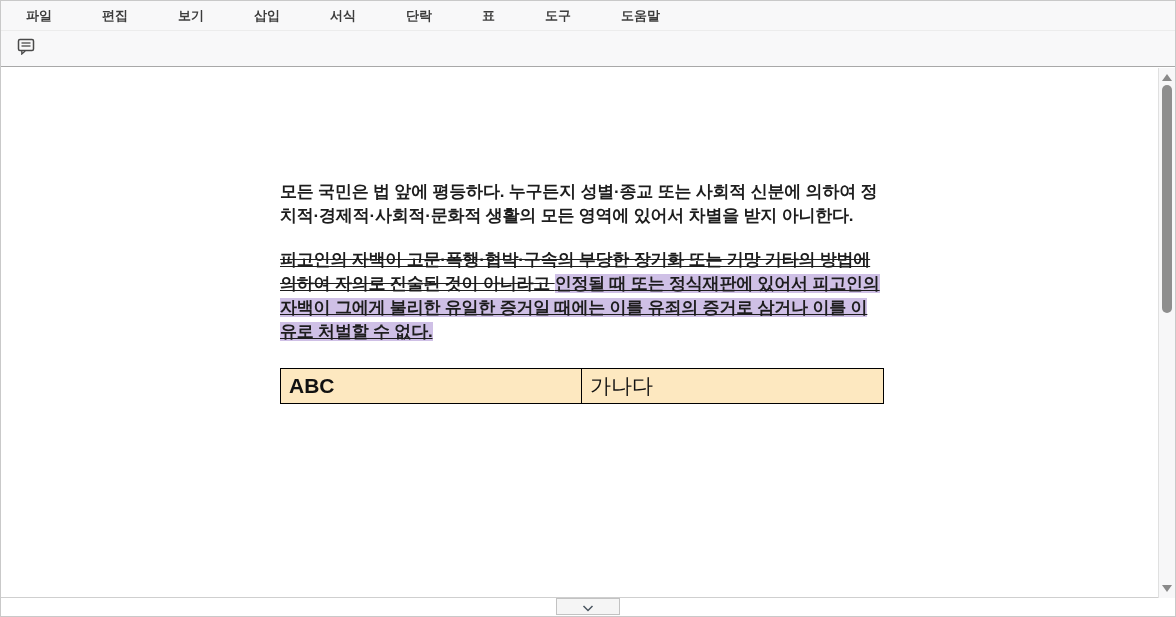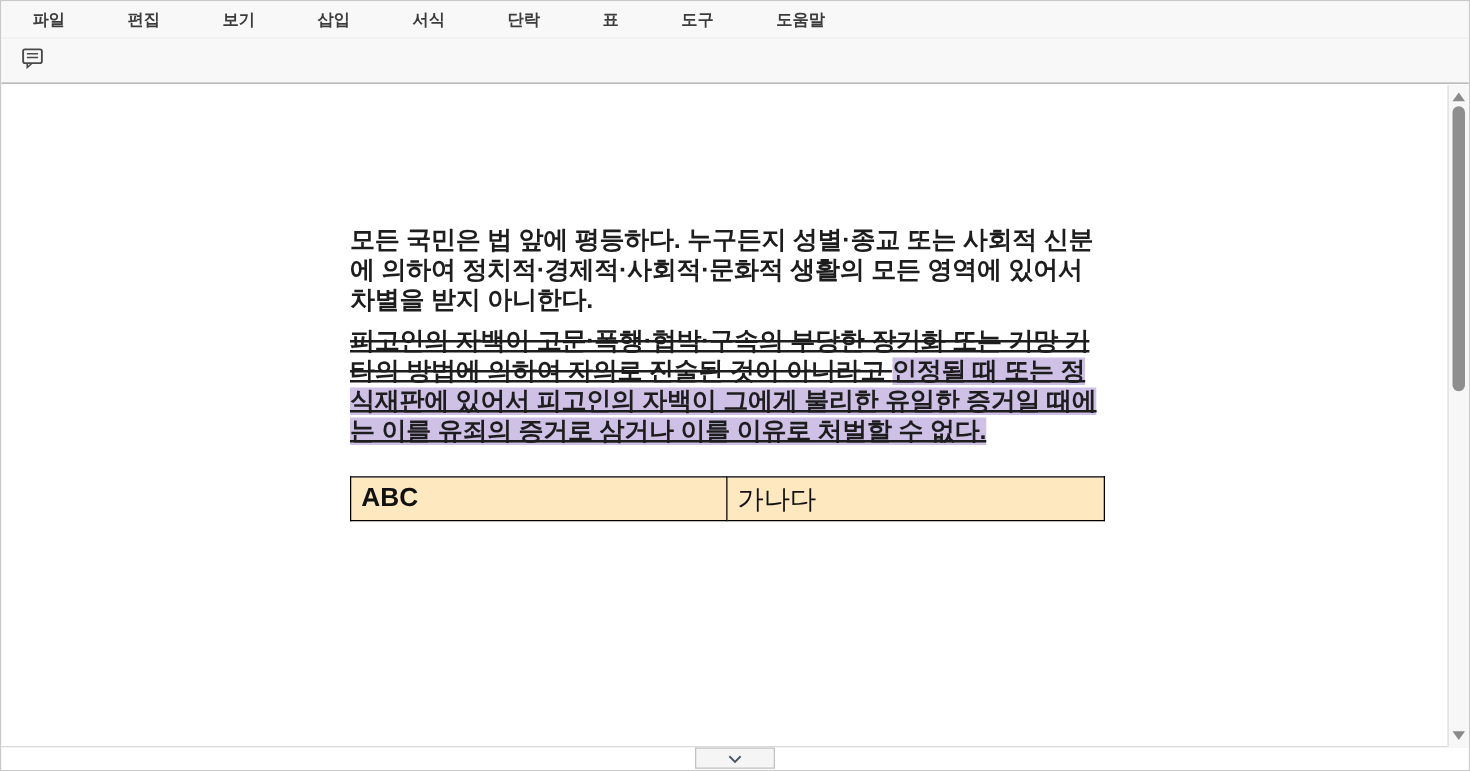--- a/index.html
+++ b/index.html
@@ -30,25 +30,25 @@
   .doc{
     position:absolute;left:0;top:67px;right:0;bottom:18px;
     background:#fff;border-bottom:1px solid #cfcfcf;overflow:hidden;
   }
   .content{position:absolute;left:279px;top:112px;width:604px;}
   .doc-title{
     font-size:28px;font-style:italic;font-weight:400;color:#141414;
     margin:0 0 16px 2px;letter-spacing:1px;
   }
   .para{
-    margin:0;font-size:20px;font-weight:700;line-height:24px;color:#1d1d1d;
+    margin:0;font-size:17px;font-weight:700;line-height:24px;color:#1d1d1d;
     letter-spacing:-0.2px;
   }
   .para.p2{margin-top:3px;}
-  .para.p3{margin-top:9px;}
+  .para.p3{margin-top:20px;}
   .r{font-weight:700;}
   .r.red{color:#f4564c;font-weight:400;}
   .r.strike-under{text-decoration:underline line-through;text-decoration-color:#1d1d1d;}
   .r.hl-under{background:#cfc0e6;text-decoration:underline;text-decoration-color:#1d1d1d;}
   .blank-hl{
     display:inline-block;width:258px;height:20px;background:#bdbdf6;
     vertical-align:-4px;
   }
   
   .doc-table{border-collapse:collapse;margin-top:24px;width:603px;table-layout:fixed;}

